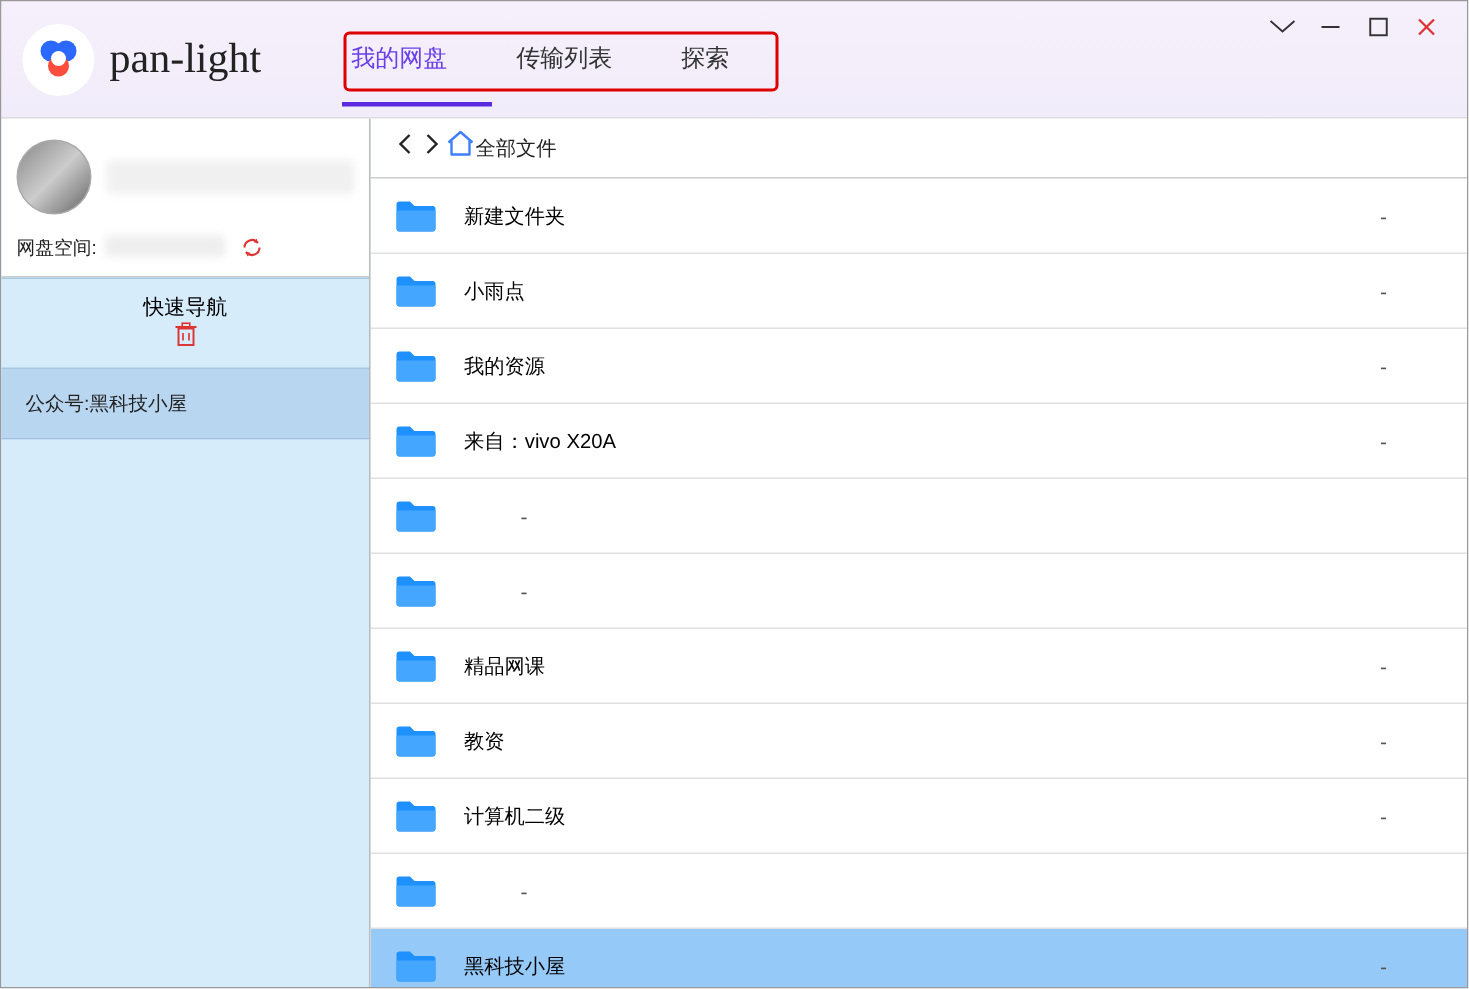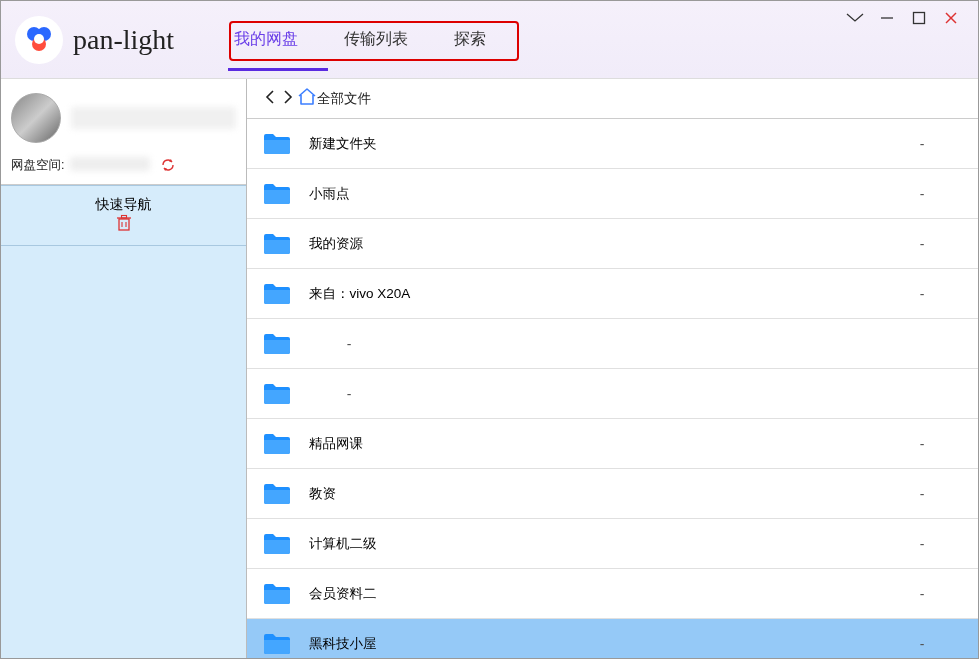--- a/index.html
+++ b/index.html
@@ -124,20 +124,23 @@
           <svg width="18" height="18" viewBox="0 0 18 18">
               <rect x="4" y="5" width="10" height="11" stroke="#d33" stroke-width="1.3" fill="none"></rect>
               <line x1="2" y1="4" x2="16" y2="4" stroke="#d33" stroke-width="1.3"></line>
               <line x1="7" y1="8" x2="7" y2="13" stroke="#d33" stroke-width="1.1"></line>
               <line x1="11" y1="8" x2="11" y2="13" stroke="#d33" stroke-width="1.1"></line>
               <rect x="6.5" y="1.5" width="5" height="2.5" stroke="#d33" stroke-width="1.1" fill="none"></rect>
             </svg>
         </span>
       </div>
 
+      <div class="wechat-row">
+        <span>公众号:</span><span>黑科技小屋</span>
+      </div>
 
       <div class="sidebar-fill"></div>
     </div>
 
     <div class="main">
       <div class="breadcrumb">
         <span class="nav-arrow">
           <svg width="12" height="16" viewBox="0 0 12 16">
               <path d="M9 2 L3 8 L9 14" stroke="#222" stroke-width="1.6" fill="none"></path>
             </svg>
@@ -224,21 +227,20 @@
               <path d="M1 8 H27 V20 Q27 22 25 22 H3 Q1 22 1 20 Z" fill="#44a6ff"></path>
             </svg>
             <span class="file-name">计算机二级</span>
             <span class="file-meta">-</span>
           </div>
           <div class="file-row">
             <svg class="folder-icon" viewBox="0 0 28 24">
               <path d="M1 4 Q1 2 3 2 H10 L13 5 H25 Q27 5 27 7 V20 Q27 22 25 22 H3 Q1 22 1 20 Z" fill="#1e90ff"></path>
               <path d="M1 8 H27 V20 Q27 22 25 22 H3 Q1 22 1 20 Z" fill="#44a6ff"></path>
             </svg>
-            <span class="file-name">会员资料二</span>
             <span class="file-meta">-</span>
           </div>
           <div class="file-row selected">
             <svg class="folder-icon" viewBox="0 0 28 24">
               <path d="M1 4 Q1 2 3 2 H10 L13 5 H25 Q27 5 27 7 V20 Q27 22 25 22 H3 Q1 22 1 20 Z" fill="#1e90ff"></path>
               <path d="M1 8 H27 V20 Q27 22 25 22 H3 Q1 22 1 20 Z" fill="#44a6ff"></path>
             </svg>
             <span class="file-name">黑科技小屋</span>
             <span class="file-meta">-</span>
           </div>

